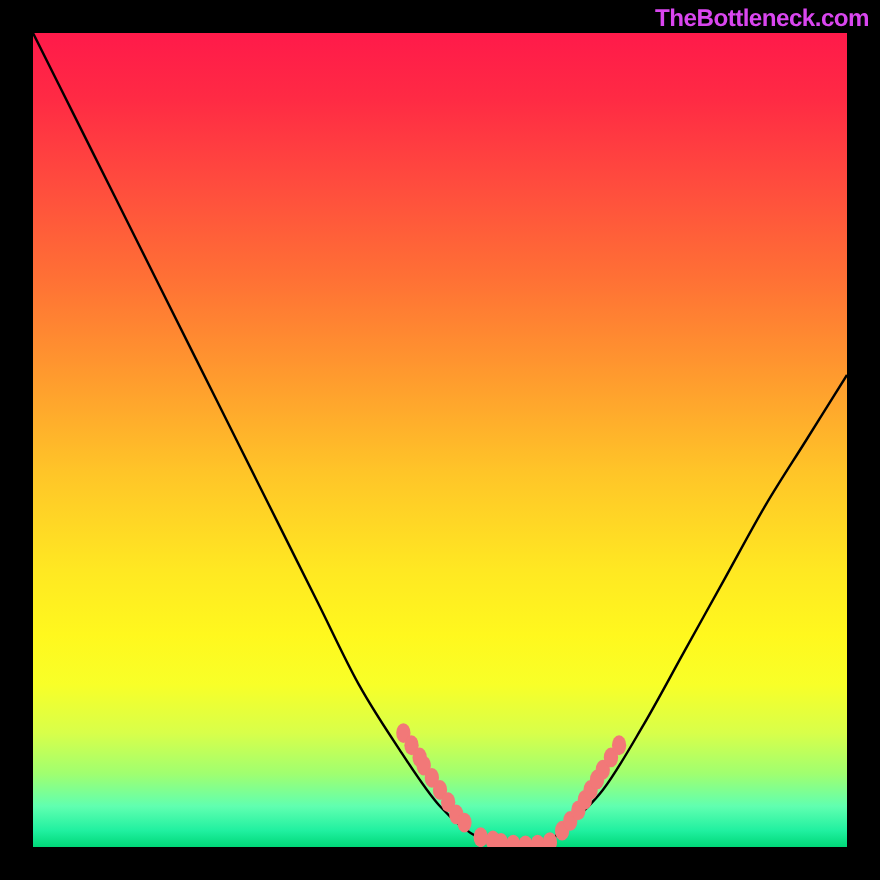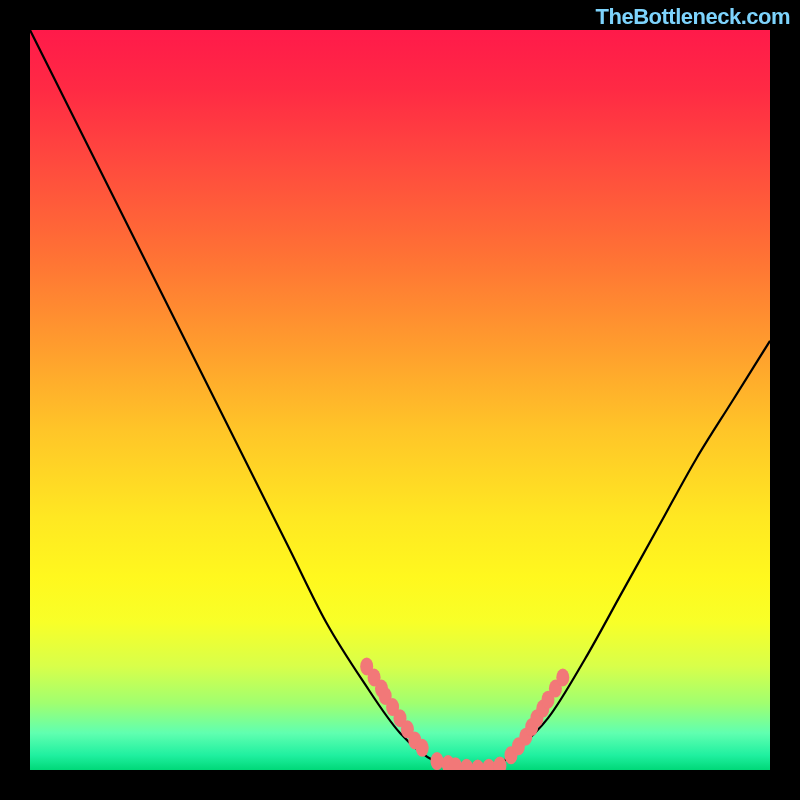--- a/index.html
+++ b/index.html
@@ -1,21 +1,21 @@
 <!DOCTYPE html>
 <html><head>
 <meta charset="utf-8">
 <style>
   * { margin: 0; padding: 0; box-sizing: border-box; }
   body { width: 800px; height: 800px; background: #000; position: relative; font-family: Arial, sans-serif; }
   .attribution {
     position: absolute;
     top: 4px;
     right: 10px;
-    color: #7dd3fc;
+    color: #d946ef;
     font-size: 22px;
     font-weight: bold;
     letter-spacing: -0.5px;
   }
   .plot-area {
     position: absolute;
     left: 30px;
     top: 30px;
     width: 740px;
     height: 740px;

